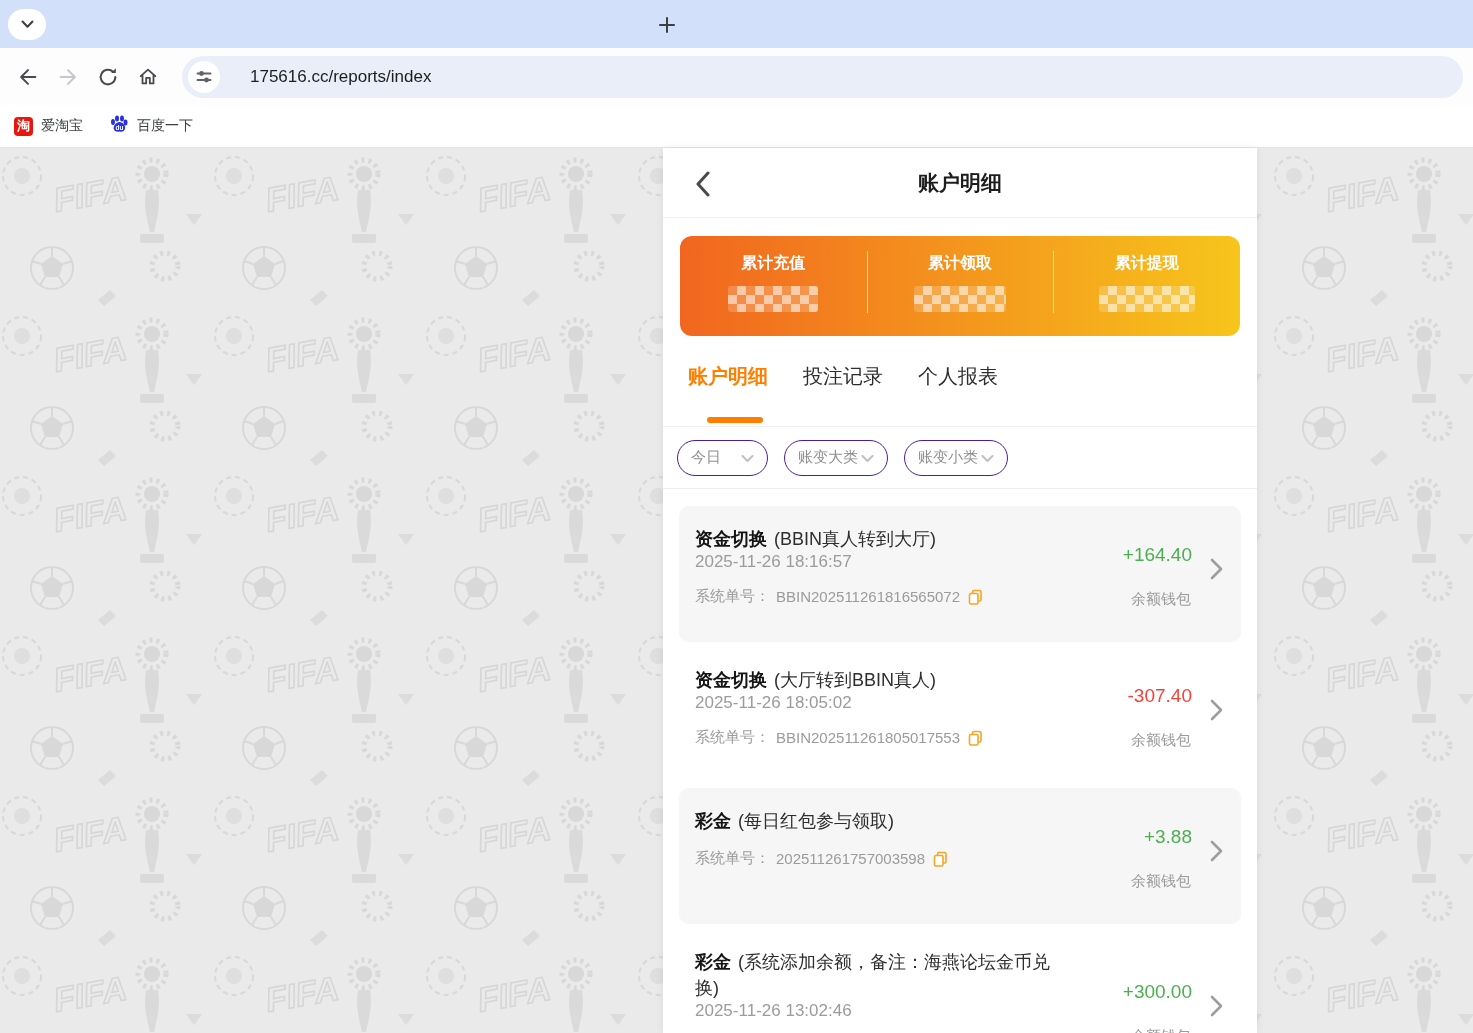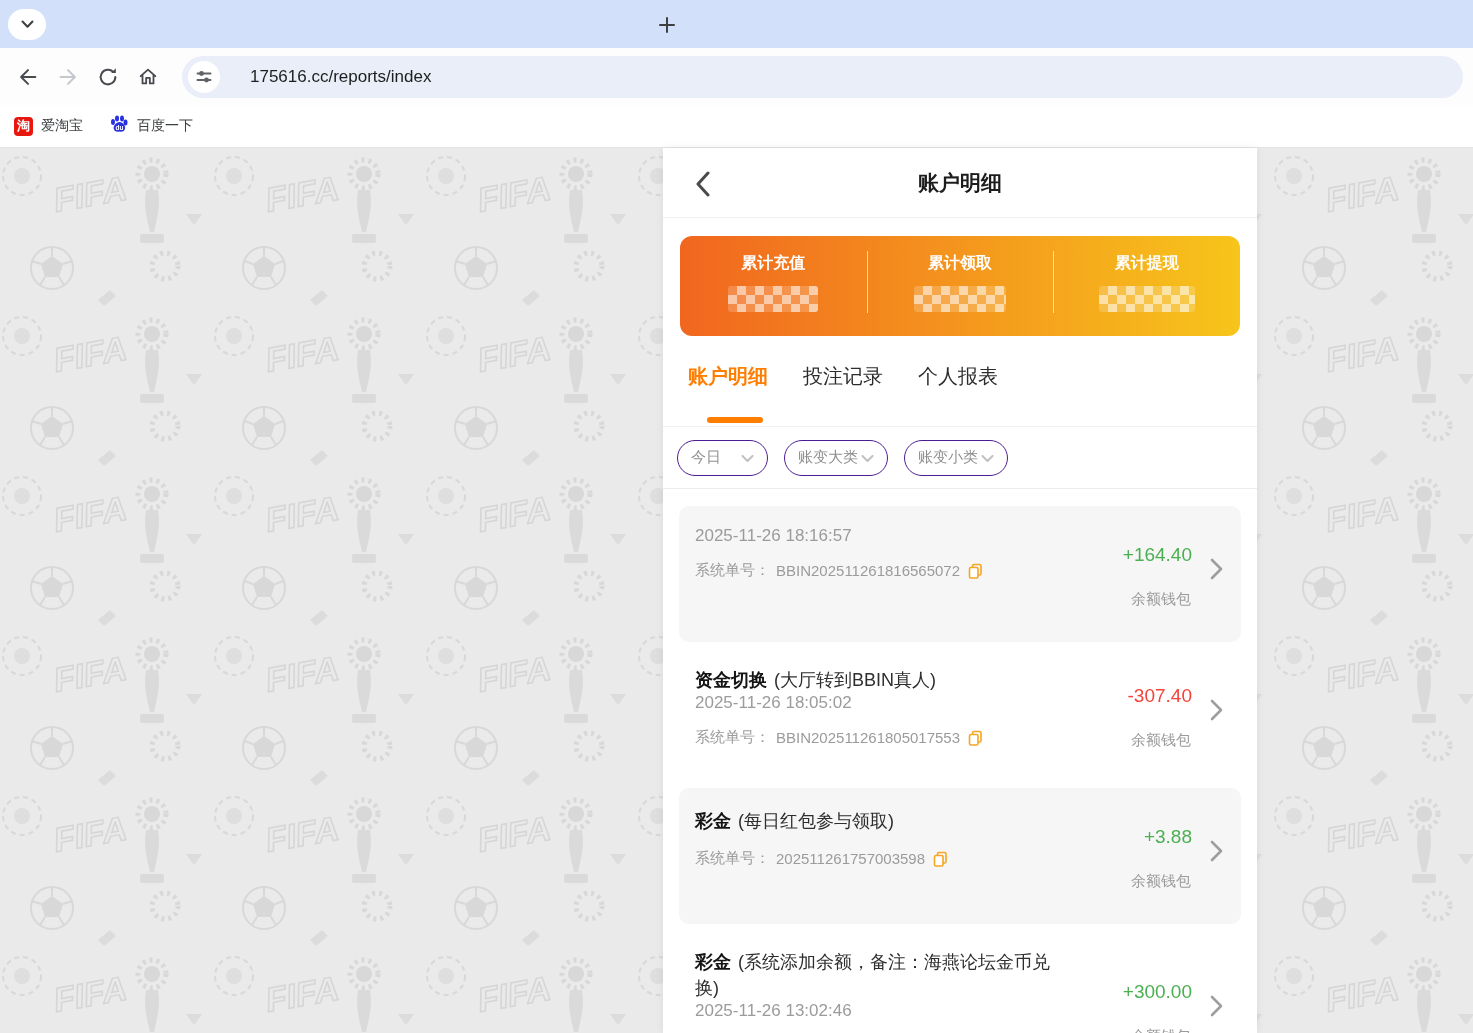--- a/index.html
+++ b/index.html
@@ -235,20 +235,21 @@
           <div class="pill pill-3">
             <span class="pill-label">账变小类</span>
             <span><svg width="13" height="8" viewBox="0 0 13 8">
                 <polyline points="1.5,1 6.5,6 11.5,1" fill="none" stroke="#c0c0c0" stroke-width="2" stroke-linecap="round" stroke-linejoin="round"></polyline>
               </svg></span>
           </div>
         </div>
 
       <div class="txn-list" id="txns">
           <div class="txn">
+            <div class="txn-title"><span class="txn-type">资金切换</span><span class="txn-desc">(BBIN真人转到大厅)</span></div>
             <div class="txn-date">2025-11-26 18:16:57</div>
             <div class="txn-order">
               <span>系统单号：</span>
               <span class="no">BBIN202511261816565072</span>
               <span class="copy-ic">
                 <svg width="15" height="16" viewBox="0 0 15 16">
                   <rect x="4.5" y="1.5" width="8.5" height="10.5" rx="1.5" fill="none" stroke="#f5a623" stroke-width="1.6"></rect>
                   <rect x="1.5" y="4.5" width="8.5" height="10.5" rx="1.5" fill="#fff" stroke="#f5a623" stroke-width="1.6"></rect>
                 </svg>
               </span>

